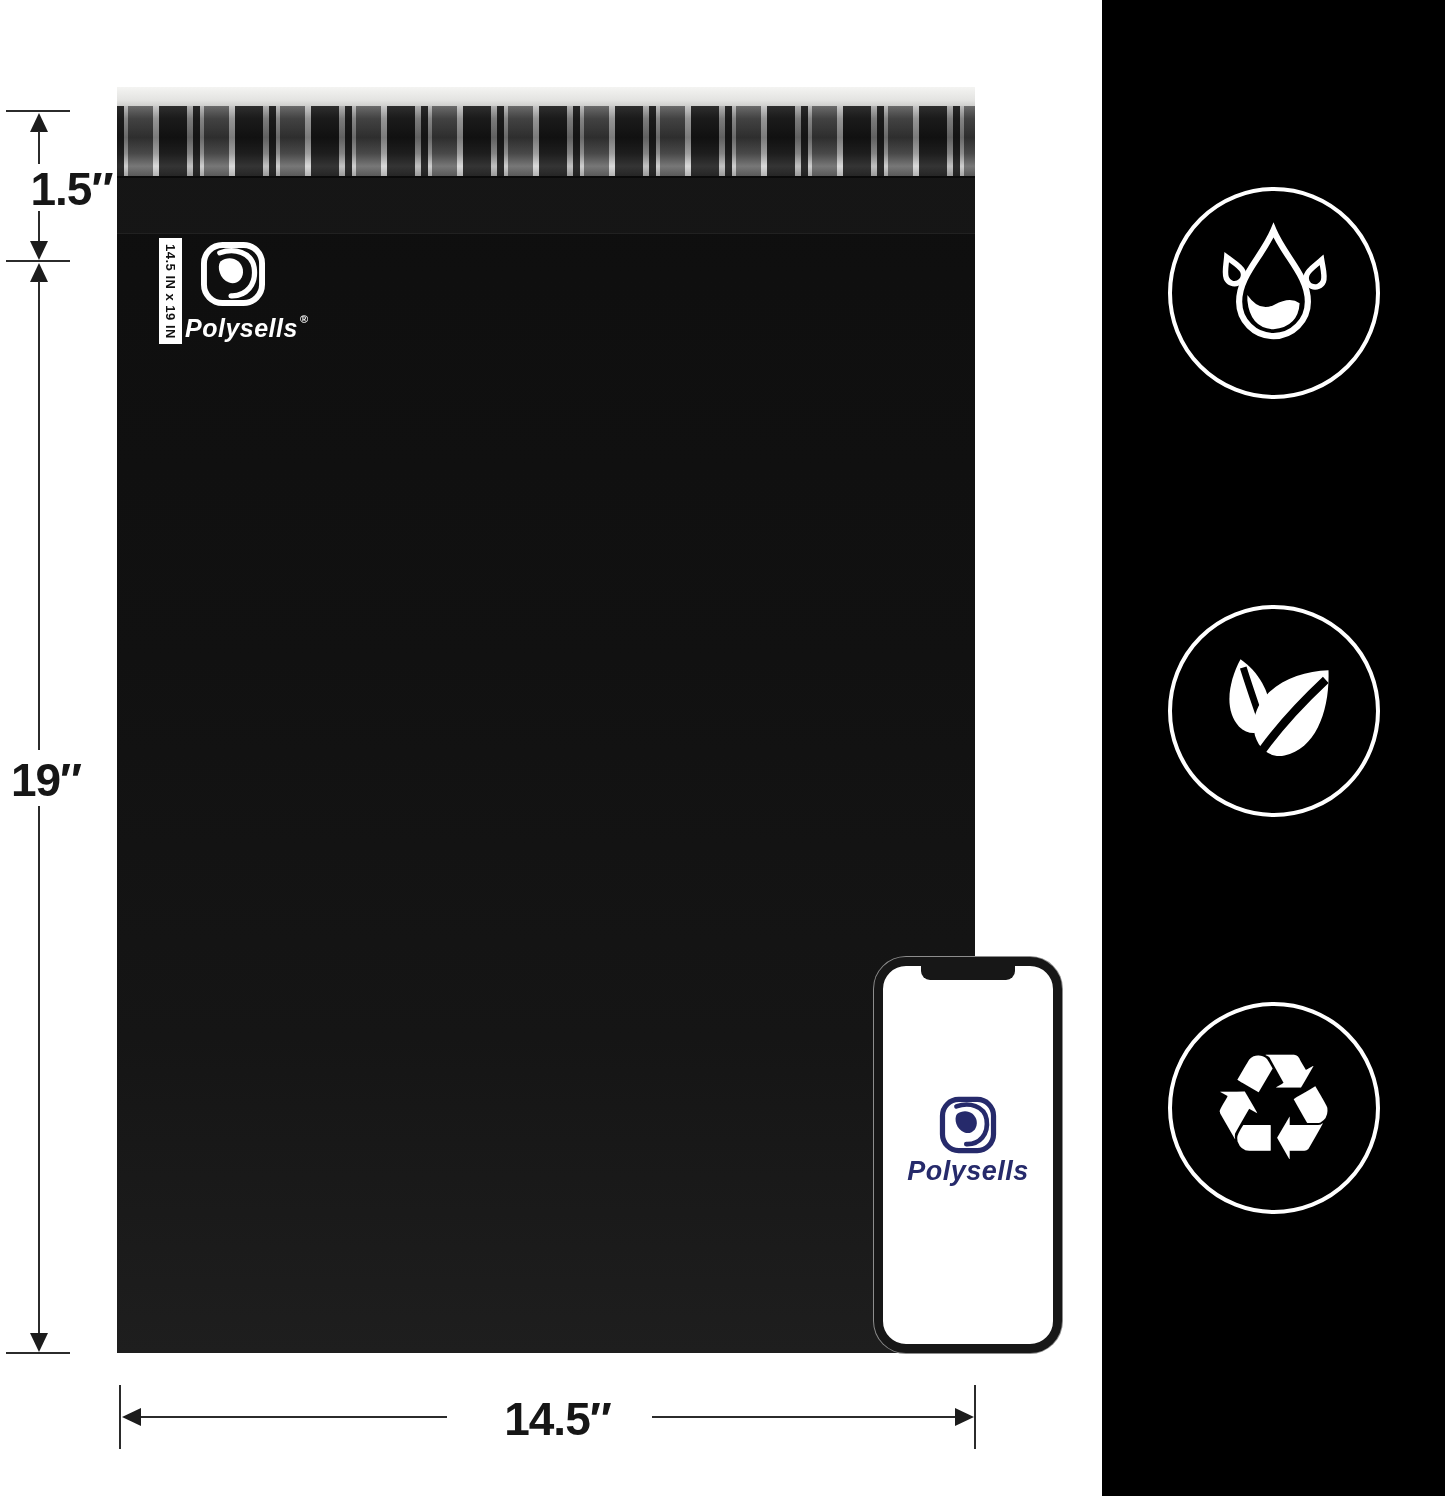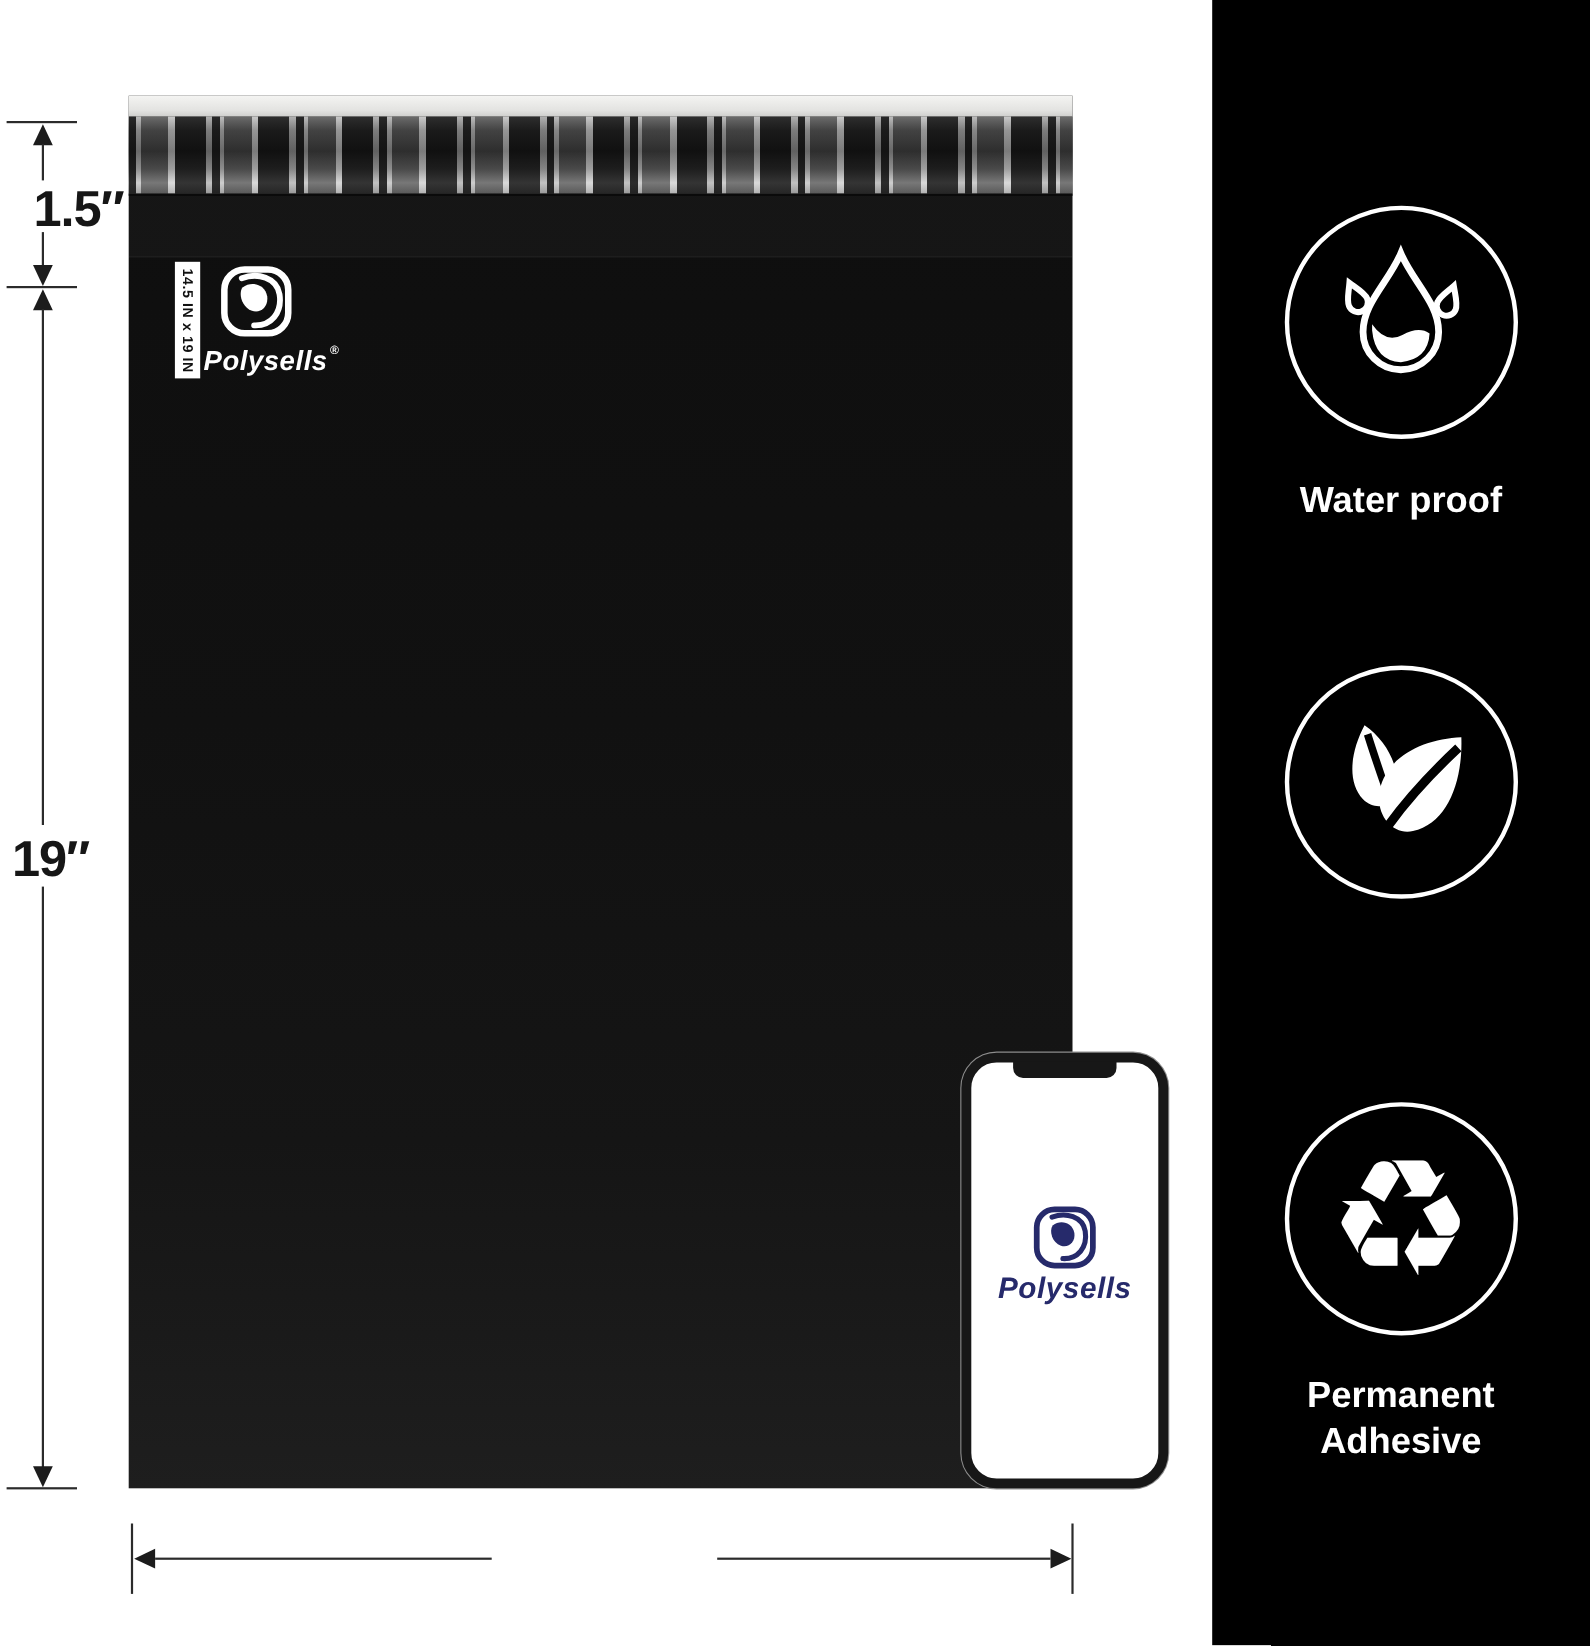--- a/index.html
+++ b/index.html
@@ -131,20 +131,21 @@
   <div class="arr arr-up" style="left:30px; top:263px;"></div>
   <div class="stem-v" style="left:38px; top:281px; height:469px;"></div>
   <div class="dim-label" style="left:0px; top:753px; width:92px;">19″</div>
   <div class="stem-v" style="left:38px; top:806px; height:529px;"></div>
   <div class="arr arr-down" style="left:30px; top:1333px;"></div>
   <div class="tick-h" style="left:6px; top:1352px; width:64px;"></div>
 
   <div class="tick-v" style="left:119px; top:1385px; height:64px;"></div>
   <div class="arr arr-left" style="left:122px; top:1408px;"></div>
   <div class="stem-h" style="left:141px; top:1416px; width:306px;"></div>
+  <div class="dim-label" style="left:460px; top:1392px; width:195px;">14.5″</div>
   <div class="stem-h" style="left:652px; top:1416px; width:303px;"></div>
   <div class="arr arr-right" style="left:955px; top:1408px;"></div>
   <div class="tick-v" style="left:974px; top:1385px; height:64px;"></div>
 
   <div class="phone">
     <div class="phone-notch"></div>
     <div class="phone-content">
       <svg width="58" height="58" viewBox="0 0 100 100">
         <rect x="6" y="6" width="88" height="88" rx="28" fill="none" stroke="#262a6b" stroke-width="9"></rect>
         <path d="M30 18 C 52 10, 78 17, 82 40 C 86 66, 70 84, 47 83" fill="none" stroke="#262a6b" stroke-width="8" stroke-linecap="round"></path>
@@ -157,30 +158,28 @@
   <div class="sidebar">
 
     <div class="feature-circle" style="top:187px;">
       <svg width="165" height="165" viewBox="0 0 120 120">
         <path d="M60 14 C 52 33, 35 47, 35 66 A 25 25 0 0 0 85 66 C 85 47, 68 33, 60 14 Z" fill="none" stroke="#ffffff" stroke-width="4.5"></path>
         <path d="M41 61 Q 50 74 61 68 Q 72 62 79 67 Q 78 84 60 86 Q 43 85 41 65 Z" fill="#ffffff"></path>
         <path d="M29 33 C 26 39, 23 43, 23 47 A 6.5 6.5 0 0 0 36 47 C 36 43, 32 38, 29 33 Z" fill="none" stroke="#ffffff" stroke-width="4" transform="rotate(-22 29 41)"></path>
         <path d="M92 35 C 89 41, 86 45, 86 49 A 6.5 6.5 0 0 0 99 49 C 99 45, 95 40, 92 35 Z" fill="none" stroke="#ffffff" stroke-width="4" transform="rotate(22 92 43)"></path>
       </svg>
     </div>
-    <div class="feature-label" style="top:433px;">Water proof</div>
 
     <div class="feature-circle" style="top:605px;">
       <svg width="165" height="165" viewBox="0 0 120 120">
         <path d="M36 22 C 27 39, 24 59, 35 71 C 42 78, 53 77, 56 68 C 61 53, 52 33, 36 22 Z" fill="#ffffff"></path>
         <path d="M38 28 C 43 44, 48 58, 52 70" fill="none" stroke="#000000" stroke-width="5"></path>
         <path d="M100 30 C 76 31, 51 42, 46 65 C 43 82, 55 95, 68 92 C 91 87, 101 59, 100 30 Z" fill="#ffffff"></path>
         <path d="M52 88 C 65 70, 82 52, 98 37" fill="none" stroke="#000000" stroke-width="6"></path>
       </svg>
     </div>
 
     <div class="feature-circle" style="top:1002px;">
       <span class="recycle-glyph">♻</span>
     </div>
-    <div class="feature-label wrap" style="top:1247px;">Permanent Adhesive</div>
 
   </div>
 </div>
 
 </body></html>

